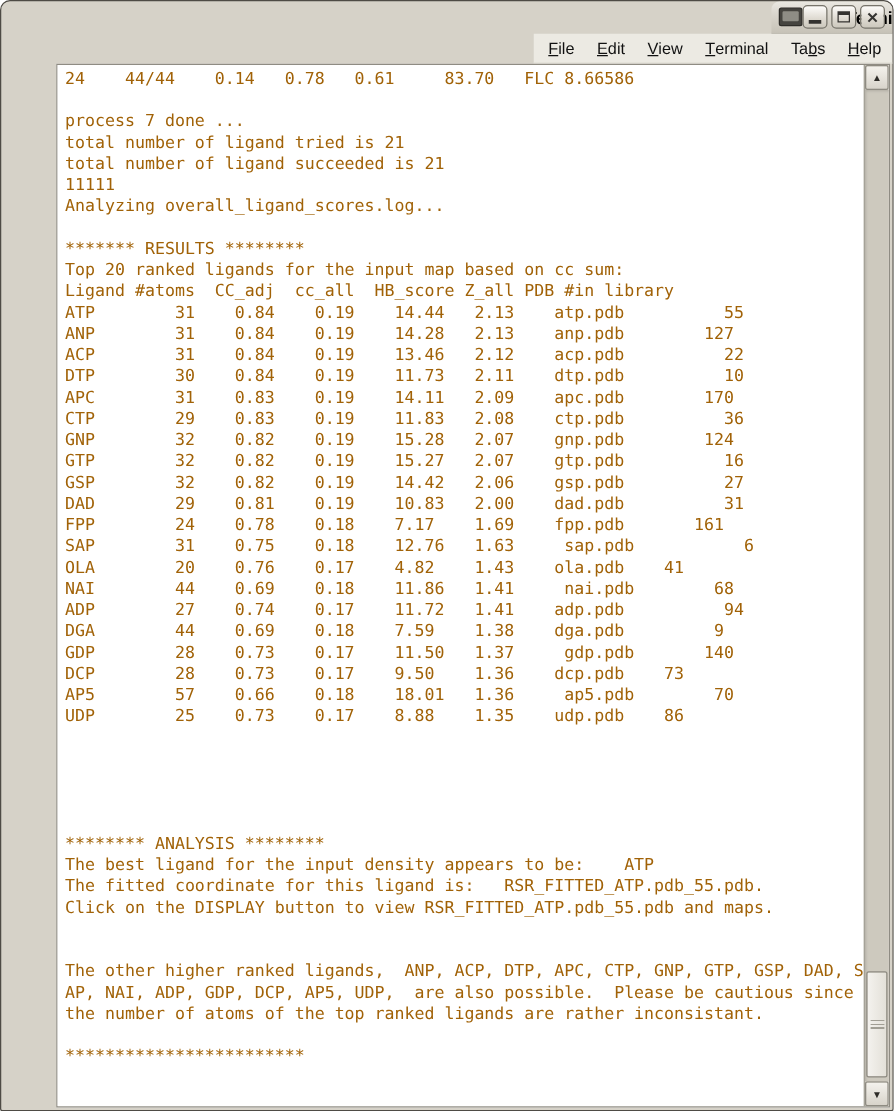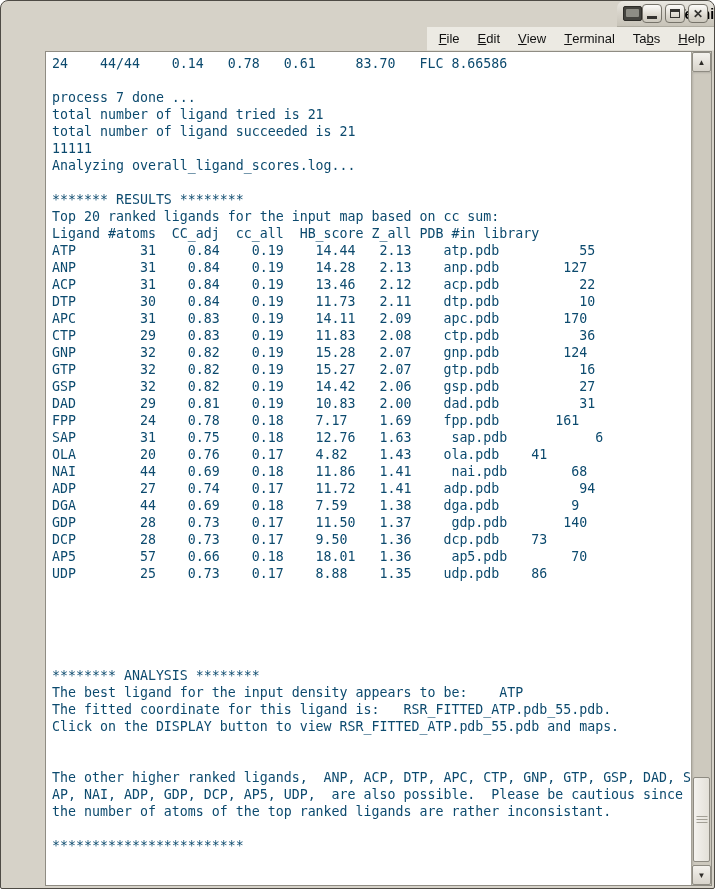--- a/index.html
+++ b/index.html
@@ -38,21 +38,21 @@
   .menu-item .mn{text-decoration:underline;}
   
   .content{
     flex:1;display:flex;margin:0 2px 2px 2px;
     border:1px solid #8f8c83;background:#ffffff;overflow:hidden;
   }
   .terminal{flex:1;background:#ffffff;overflow:hidden;}
   .terminal pre{
     margin:0;padding:3px 0 0 6px;
     font-family:"DejaVu Sans Mono",monospace;
-    font-size:13.28px;line-height:17px;color:#0c4a6e;white-space:pre;
+    font-size:13.28px;line-height:17px;color:#a16207;white-space:pre;
   }
   
   .scrollbar{flex:0 0 19px;display:flex;flex-direction:column;
     background:#cdc9be;border-left:1px solid #a5a298;}
   .sb-btn{flex:0 0 20px;box-sizing:border-box;border:1px solid #8e8b82;border-radius:2px;
     background:linear-gradient(to bottom,#f4f2ed,#d8d4cb);
     display:flex;align-items:center;justify-content:center;
     font-size:8px;color:#2e2c28;}
   .sb-trough{flex:1;position:relative;
     background:#cdc9be;box-shadow:inset 1px 1px 2px rgba(0,0,0,0.12);}

